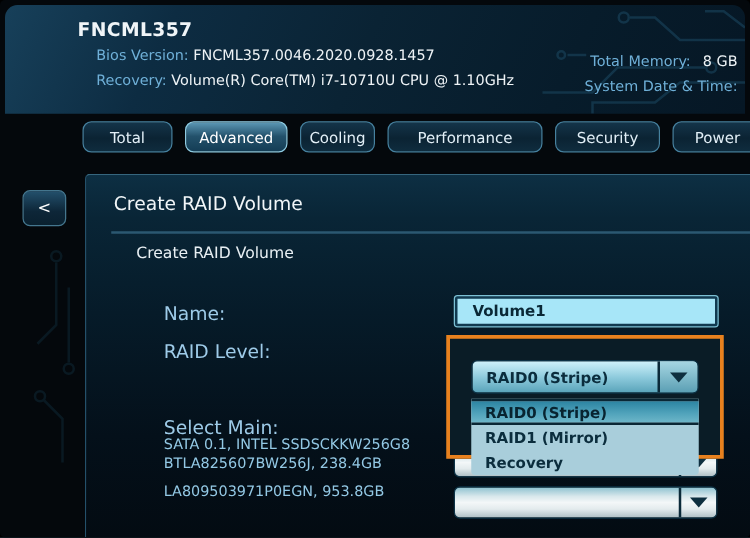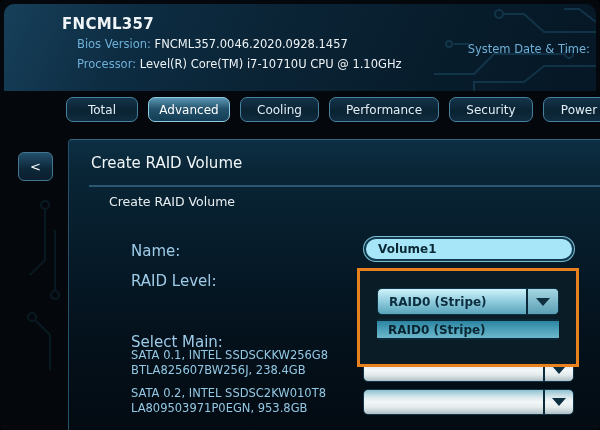--- a/index.html
+++ b/index.html
@@ -36,21 +36,21 @@
     height:25px; border-radius:7px; border:1px solid #46819f;
     background:linear-gradient(180deg,#143449 0%,#0b2333 55%,#0f2c3e 100%);
     color:#e2eff7; font-size:12px; display:flex; align-items:center; justify-content:center;
     cursor:pointer;
   }
   .tab.active {
     border-color:#8ecbe2;
     background:linear-gradient(180deg,#5b97b4 0%,#23516b 48%,#143d55 100%);
     color:#ffffff;
   }
-  .t0{width:72px}.t1{width:82px}.t2{width:79px}.t3{width:110px}.t4{width:84px}.t5{width:72px}
+  .t0{width:72px}.t1{width:82px}.t2{width:60px}.t3{width:124px}.t4{width:84px}.t5{width:72px}
 
   
   .back-btn {
     position:absolute; left:18px; top:152px; width:35px; height:29px;
     border-radius:6px; border:1px solid #44768e;
     background:linear-gradient(180deg,#23506c 0%,#0d2638 60%,#0a202f 100%);
     color:#fff; font-size:13px; display:flex; align-items:center; justify-content:center;
     cursor:pointer;
   }
 
@@ -64,21 +64,21 @@
   .page-title { position:absolute; left:22px; top:14px; font-size:15px; color:#f1f6f8; }
   .title-sep { position:absolute; left:20px; top:45px; right:0; height:2px; background:#2b5871; }
   .page-subtitle { position:absolute; left:40px; top:54px; font-size:12.5px; color:#e8eff3; }
 
   .form-label { position:absolute; left:62px; font-size:15px; color:#9ecbe8; }
   .disk-text { position:absolute; left:62px; font-size:11.5px; line-height:15px; color:#93c8e4; white-space:nowrap; }
 
   
   .name-input {
     position:absolute; left:295px; top:97px; width:210px; height:24px;
-    background:#a7e6f8; border:2px solid #113a50; border-radius:12px;
+    background:#a7e6f8; border:2px solid #113a50; border-radius:2px;
     box-shadow:0 0 0 1px #7cc0d4;
     color:#0a2836; font-size:12px; font-weight:600; padding:0 12px;
     font-family:"DejaVu Sans","Liberation Sans",sans-serif; outline:none;
   }
 
   
   .raid-group {
     position:absolute; left:288px; top:128px; width:222px; height:99px;
     border:3px solid #e8811e; background:#0a1c26; z-index:5; padding:17px;
   }
@@ -130,24 +130,28 @@
         <path d="M450 40 L465 40"></path>
           <circle cx="445" cy="40" r="3"></circle>
       </g>
     </svg>
     <div class="hdr-title">FNCML357</div>
     <div class="hdr-row bios">
       <span class="lbl">Bios Version:</span>
       <span class="val">FNCML357.0046.2020.0928.1457</span>
     </div>
     <div class="hdr-row proc">
-      <span class="lbl">Processor:</span>
-      <span class="val">Level(R) Core(TM) i7-10710U CPU @ 1.10GHz</span>
+      <span class="lbl">Recovery:</span>
+      <span class="val">Volume(R) Core(TM) i7-10710U CPU @ 1.10GHz</span>
     </div>
     <div class="hdr-right">
+      <div>
+        <span class="lbl">Total Memory:</span>
+        <span class="val">8 GB</span>
+      </div>
       <div>
         <span class="lbl">System Date &amp; Time:</span>
       </div>
     </div>
   </div>
 
   <svg class="circuit" width="68" height="300" viewBox="0 0 68 300" style="left:0;top:130px;opacity:.35">
     <g fill="none" stroke="#15394c" stroke-width="2">
       <path d="M45 80 L45 130 L30 145"></path>
         <circle cx="45" cy="75" r="4"></circle>
@@ -182,39 +186,40 @@
     <div class="raid-group">
       <div class="dd dd-closed">
         <div class="dd-value">RAID0 (Stripe)</div>
         <div class="dd-sep"></div>
         <div class="dd-arrow-box">
           <div class="arrow-down"></div>
         </div>
       </div>
       <div class="dd-list">
         <div class="dd-option selected">RAID0 (Stripe)</div>
+        <div class="dd-option">RAID1 (Mirror)</div>
+        <div class="dd-option">Recovery</div>
       </div>
     </div>
 
     <div class="form-label" style="top:193px">Select Main:</div>
 
     <div class="disk-text" style="top:208px">
       <div>SATA 0.1, INTEL SSDSCKKW256G8</div>
       <div>BTLA825607BW256J, 238.4GB</div>
     </div>
     <div class="dd disk-dd disk-dd-1">
       <div class="dd-value"></div>
       <div class="dd-sep"></div>
       <div class="dd-arrow-box">
         <div class="arrow-down"></div>
       </div>
     </div>
 
     <div class="disk-text" style="top:246px">
-      <div>SATA 0.2, INTEL SSDSC2KW010T8</div>
       <div>LA809503971P0EGN, 953.8GB</div>
     </div>
     <div class="dd disk-dd disk-dd-2">
       <div class="dd-value"></div>
       <div class="dd-sep"></div>
       <div class="dd-arrow-box">
         <div class="arrow-down"></div>
       </div>
     </div>
   </div>

